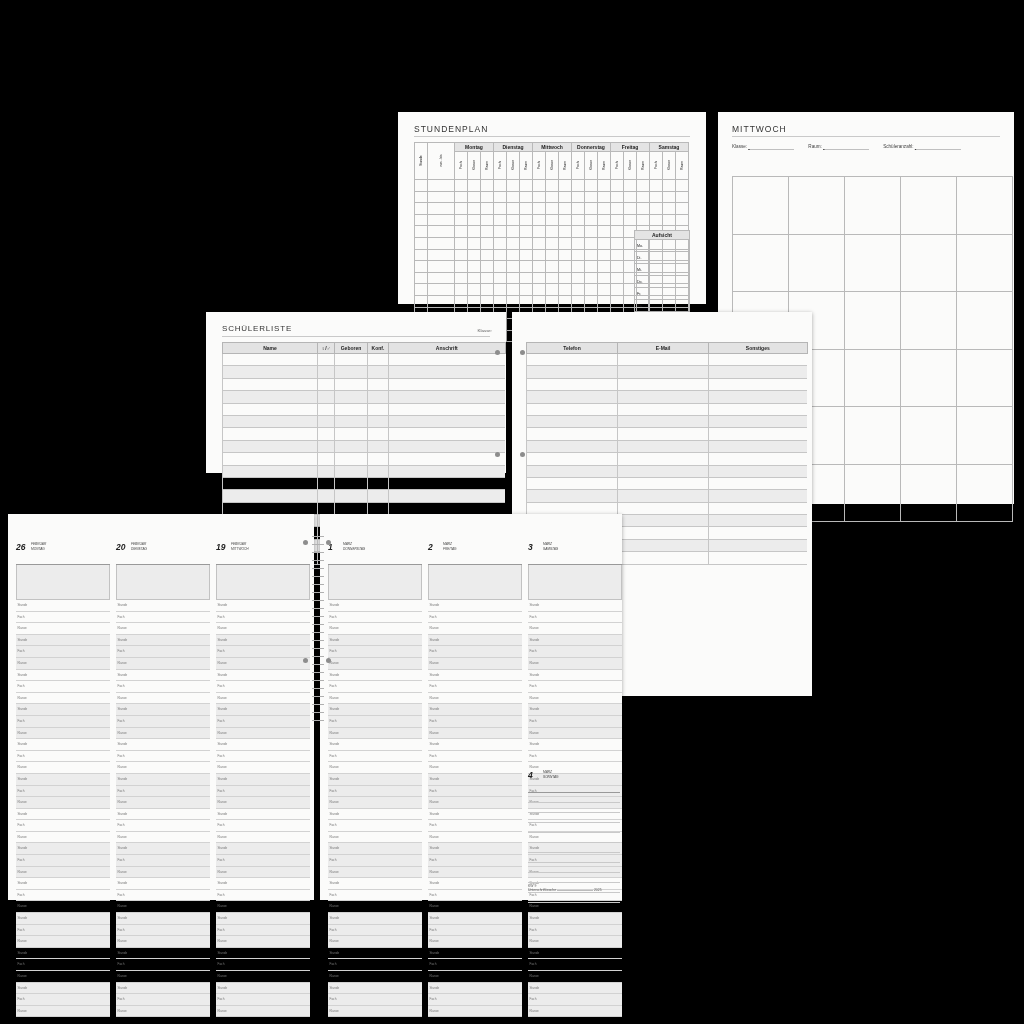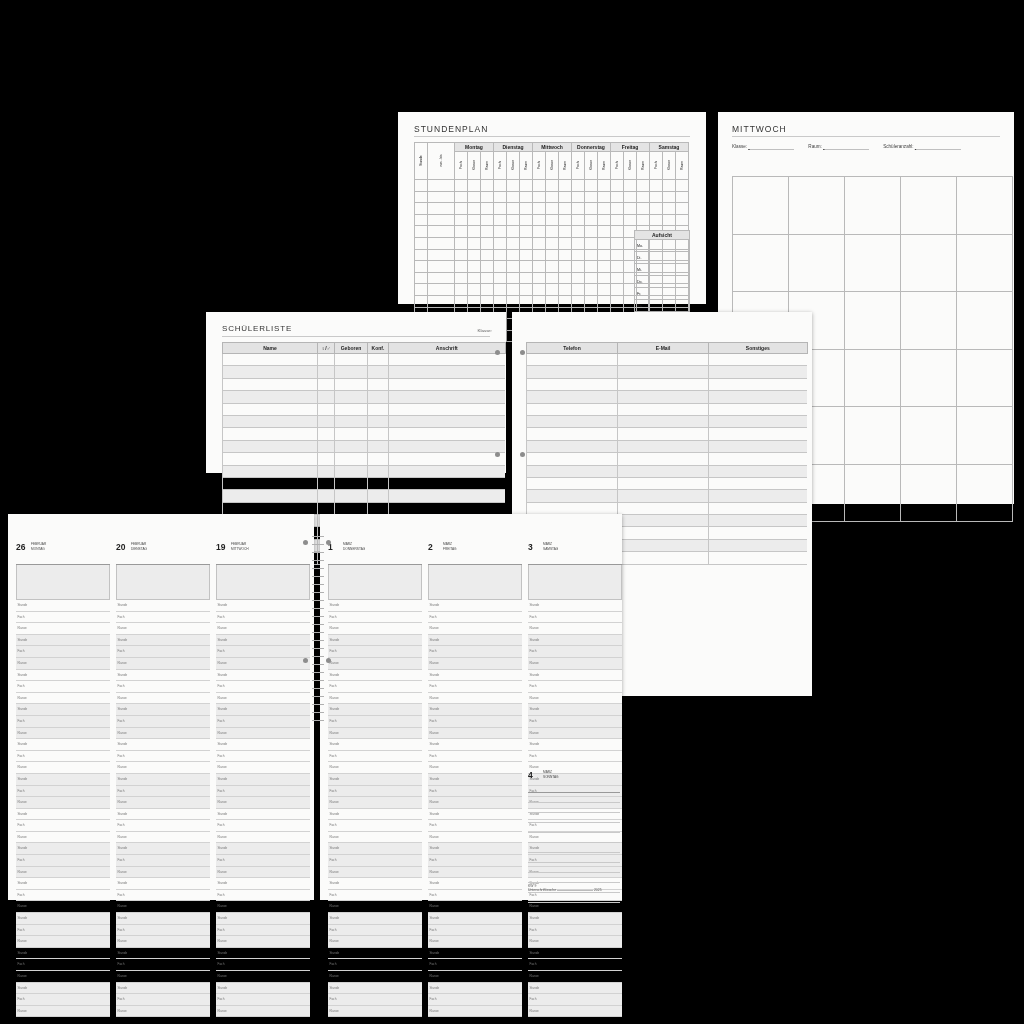--- a/index.html
+++ b/index.html
@@ -50,21 +50,21 @@
   #kt-table{position:absolute;left:14px;top:30px;}
   #kt-table th{font-size:5px;padding:2px 0;background:#e3e3e3;border:1px solid #b5b5b5;}
   #kt-table td{height:9.4px;border-bottom:1px solid #c6c6c6;border-left:1px solid #c6c6c6;}
   #kt-table tr:nth-child(even) td{background:#ececec;}
 
   
   .week{background:#fbfbfa;}
   #week-left{left:8px;top:514px;width:306px;height:386px;}
   #week-right{left:320px;top:514px;width:302px;height:386px;}
   .daycol{position:absolute;top:28px;width:94px;}
-  .dayhead{height:22px;border-bottom:1px solid #999;position:relative;}
+  .dayhead{height:22px;border-bottom:1px solid #999;position:relative;font-style:italic;}
   .daynum{font-size:8.5px;font-weight:bold;position:absolute;left:0;top:0;}
   .dayname{position:absolute;left:15px;top:0;font-size:3.2px;line-height:4.6px;color:#444;text-transform:uppercase;}
   .notebox{height:34px;background:#ececec;border:1px solid #c2c2c2;border-top:none;position:relative;}
   .hourcell{height:10.6px;border-bottom:1px solid #d2d2d2;font-size:3.1px;color:#777;padding-left:1.5px;
             line-height:10.6px;}
   .hourcell.alt{background:#ececec;}
   .ring{position:absolute;width:5px;height:5px;border-radius:50%;background:#8d8d8d;}
   .spiral{position:absolute;left:312px;top:536px;width:12px;height:170px;}
   .spiral i{display:block;height:4px;border-top:1px solid #b0b0b0;margin-bottom:3px;}
   #sunday{position:absolute;left:208px;top:256px;width:92px;}

